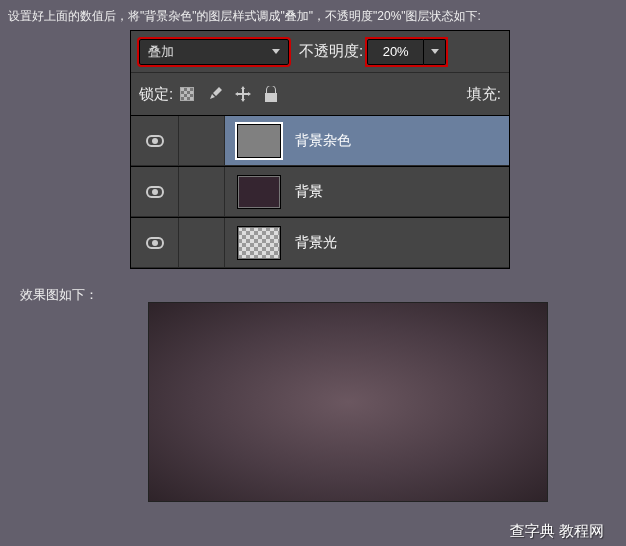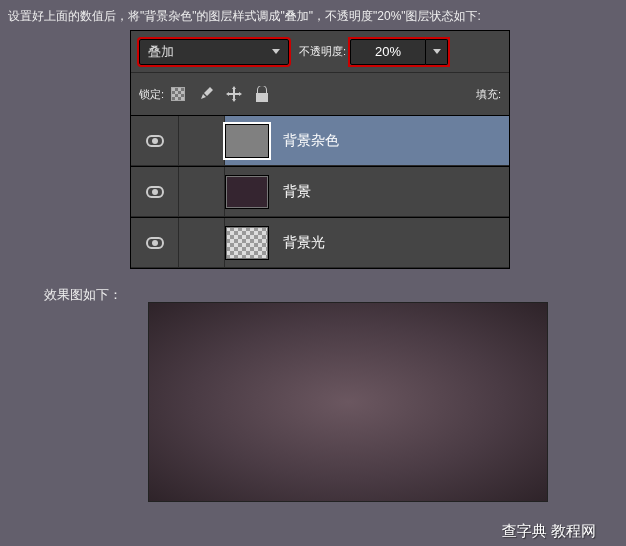--- a/index.html
+++ b/index.html
@@ -48,31 +48,31 @@
       margin-right: 10px;
       border-radius: 2px;
     }
     .highlight-red { outline: 2px solid #cc0000; outline-offset: 0; }
     .arrow-down {
       width: 0; height: 0;
       border-left: 4px solid transparent;
       border-right: 4px solid transparent;
       border-top: 5px solid #ccc;
     }
-    .label-text { color: #eee; font-size: 11px; }
+    .label-text { color: #eee; font-size: 15px; }
     .num-field {
       display: flex;
       align-items: center;
       margin-left: 4px;
     }
     .num-box {
       background: #313131;
       border: 1px solid #000;
       height: 26px;
-      width: 76px;
+      width: 57px;
       display: flex;
       align-items: center;
       justify-content: center;
       color: #fff;
       border-radius: 2px 0 0 2px;
     }
     .num-btn {
       background: #313131;
       border: 1px solid #000;
       border-left: none;
@@ -138,20 +138,21 @@
       top: 1px; left: 4px;
     }
     .link-col {
       width: 46px;
       border-right: 1px solid #2a2a2a;
     }
     .main {
       flex: 1;
       display: flex;
       align-items: center;
+      padding-left: 12px;
       gap: 14px;
     }
     .thumb {
       width: 44px; height: 34px;
       border: 1px solid #000;
       box-shadow: 0 0 0 1px #777 inset;
     }
     .thumb.selected-thumb {
       outline: 2px solid #fff;
       box-shadow: 0 0 0 1px #000;
@@ -165,37 +166,37 @@
         linear-gradient(-45deg,transparent 75%,#999 75%);
       background-size: 8px 8px;
       background-position: 0 0,0 4px,4px -4px,-4px 0;
       background-color: #ddd;
     }
     .thumb.bg { background: #352530; }
     .layer-name { color: #fff; font-size: 14px; }
     .result-label {
       position: absolute;
       top: 286px;
-      left: 44px;
+      left: 20px;
       color: #eee;
       font-size: 13px;
     }
     .result-img {
       position: absolute;
       top: 302px;
       left: 148px;
       width: 400px;
       height: 200px;
       background: radial-gradient(ellipse at center, #6b5760 0%, #4a3b44 55%, #2e2329 100%);
       border: 1px solid #222;
     }
     .watermark {
       position: absolute;
       bottom: 6px;
-      right: 30px;
+      right: 22px;
       text-align: right;
       font-size: 15px;
       color: #fff;
       line-height: 1.2;
       text-shadow: 1px 1px 1px rgba(0,0,0,.5);
     }
     .watermark .small { font-size: 11px; color:#eee;}
   </style>
 </head>
 <body>

